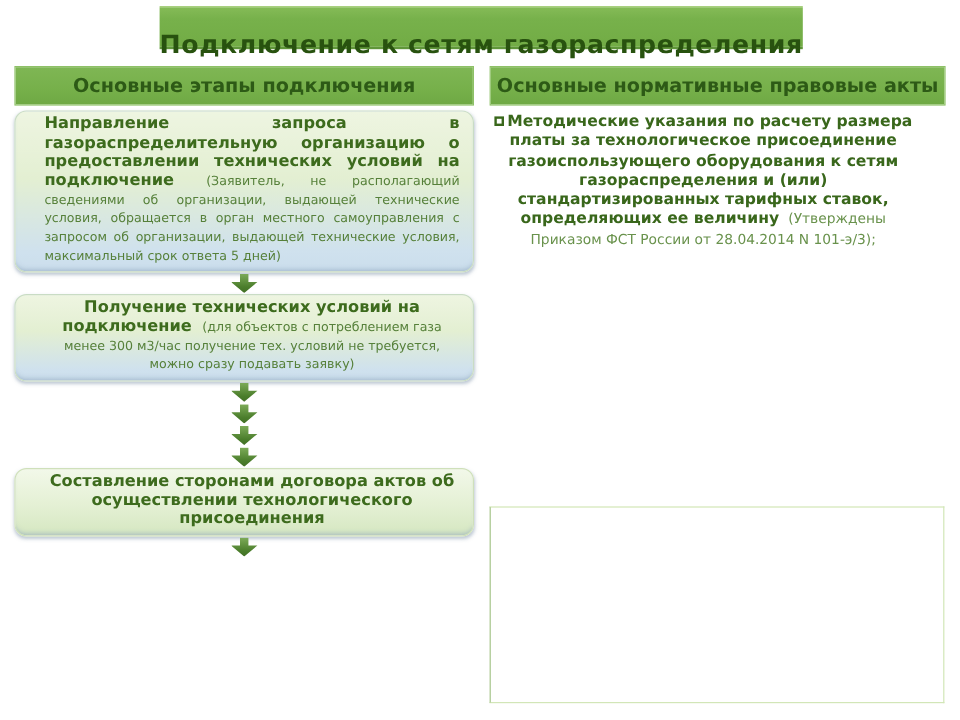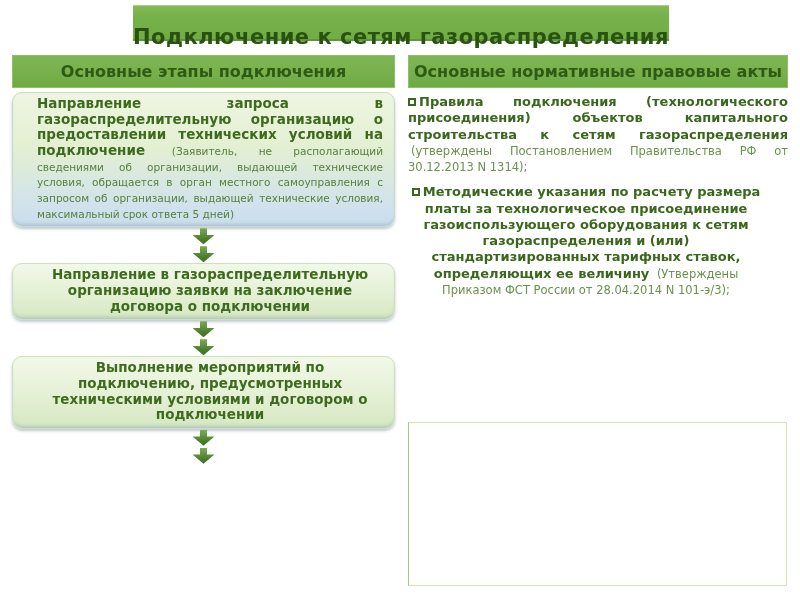--- a/index.html
+++ b/index.html
@@ -89,44 +89,41 @@
   </div>
 
   <div class="flow">
 
     <div class="step tint-blue justify">
       <span class="main">Направление запроса в газораспределительную организацию о предоставлении технических условий на подключение</span>
       <span class="note">(Заявитель, не располагающий сведениями об организации, выдающей технические условия, обращается в орган местного самоуправления с запросом об организации, выдающей технические условия, максимальный срок ответа 5 дней)</span>
     </div>
     <div class="arrow"></div>
 
-    <div class="arrow"></div>
-
-    <div class="step">
-      <span class="main">Направление в газораспределительную организацию заявки на заключение договора о подключении</span>
+    <div class="step tint-blue">
+      <span class="main">Получение технических условий на подключение</span>
+      <span class="note">(для объектов с потреблением газа менее 300 м3/час получение тех. условий не требуется, можно сразу подавать заявку)</span>
     </div>
     <div class="arrow"></div>
 
     <div class="arrow"></div>
 
-    <div class="step">
-      <span class="main">Выполнение мероприятий по подключению, предусмотренных техническими условиями и договором о подключении</span>
-    </div>
     <div class="arrow"></div>
 
+    <div class="arrow"></div>
+
+    <div class="step">
+      <span class="main">Составление сторонами договора актов об осуществлении технологического присоединения</span>
+    </div>
     <div class="arrow"></div>
 
   </div>
 
   <div class="acts">
 
-    <div class="act justify">
-      <span class="sq"></span><span class="main">Правила подключения (технологического присоединения) объектов капитального строительства к сетям газораспределения</span>
-      <span class="note">(утверждены Постановлением Правительства РФ от 30.12.2013 N 1314);</span>
-    </div>
 
     <div class="act narrow">
       <span class="sq"></span><span class="main">Методические указания  по расчету размера платы за технологическое присоединение газоиспользующего оборудования  к сетям газораспределения  и (или)  стандартизированных тарифных ставок, определяющих  ее величину</span>
       <span class="note">(Утверждены Приказом ФСТ России от 28.04.2014 N 101-э/3);</span>
     </div>
 
   </div>
 
   <div class="placeholder-box"></div>
 

